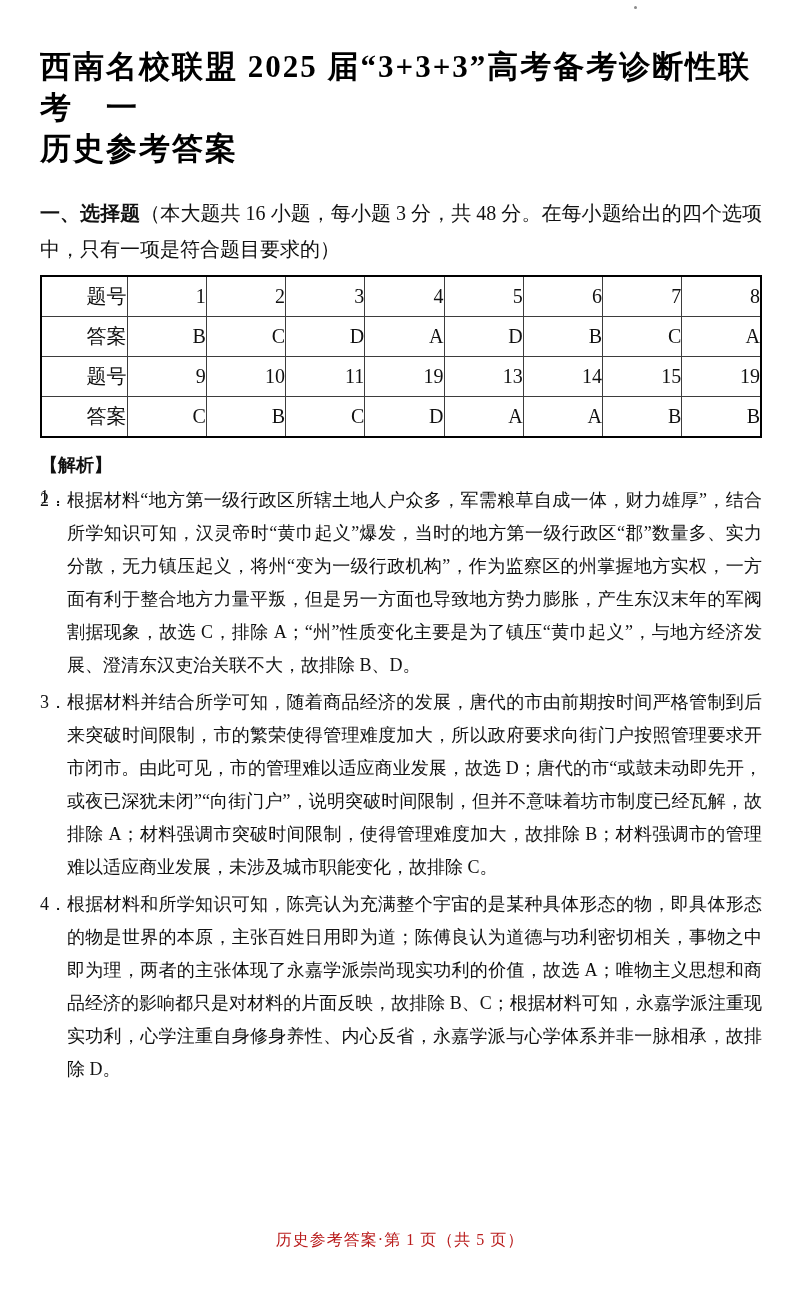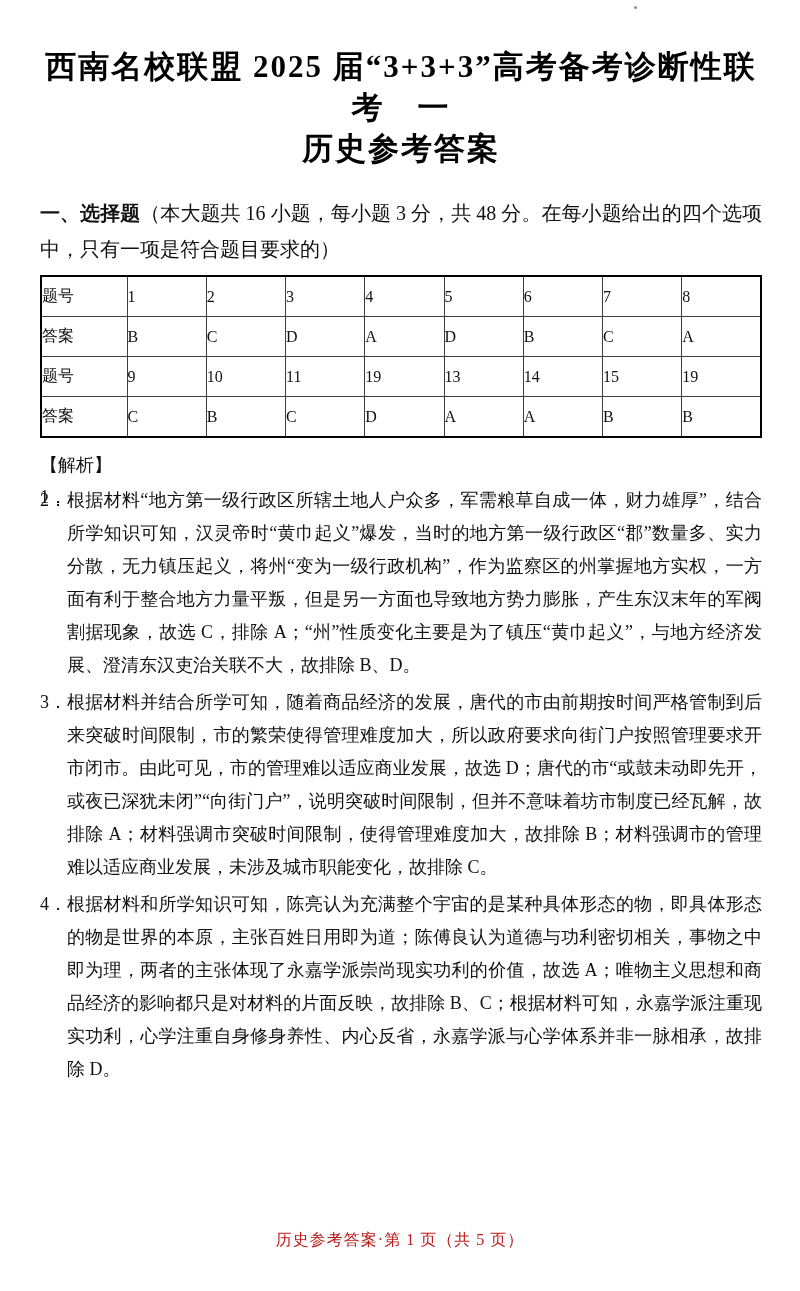--- a/index.html
+++ b/index.html
@@ -27,21 +27,20 @@
     background: #8a8a8a;
     border-radius: 50%;
   }
   .doc-header {
     margin-top: 46px;
   }
   .title-line {
     margin: 0;
     font-size: 31px;
     font-weight: 900;
-    text-align: center;
     line-height: 41px;
     letter-spacing: 2px;
     color: #000000;
   }
   .section-heading {
     margin: 26px 0 0 0;
     font-size: 20px;
     line-height: 36px;
     text-align: justify;
   }
@@ -52,28 +51,28 @@
     margin-top: 8px;
     width: 722px;
     border-collapse: collapse;
     table-layout: fixed;
     border: 2.5px solid #000000;
   }
   .answer-table td {
     border: 1px solid #3d3d3d;
     height: 39px;
     padding: 0;
-    text-align: left;
+    text-align: right;
     vertical-align: middle;
-    font-size: 16px;
+    font-size: 20px;
   }
   .analysis-label {
     margin: 12px 0 0 0;
     font-size: 18px;
-    font-weight: normal;
+    font-weight: bold;
     line-height: 30px;
   }
   .analysis-item {
     position: relative;
     margin: 1px 0 4px 0;
     padding-left: 27px;
     font-size: 18px;
     line-height: 33px;
     text-align: justify;
   }

